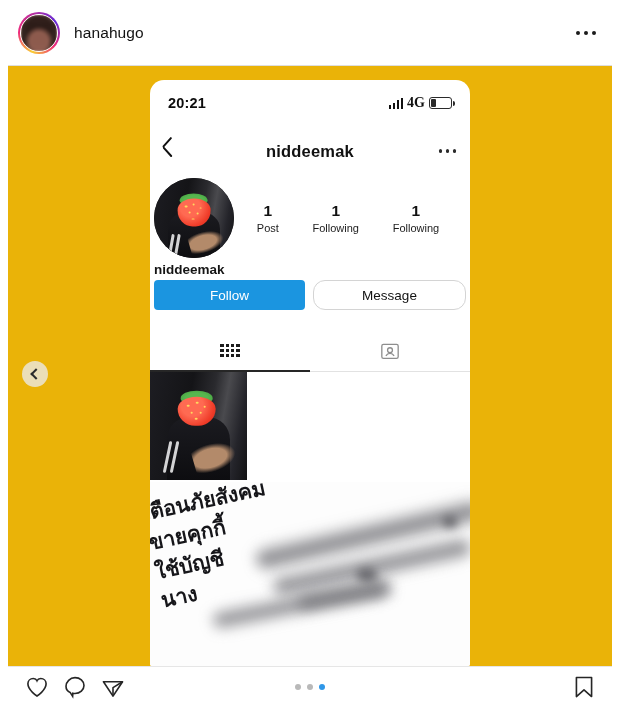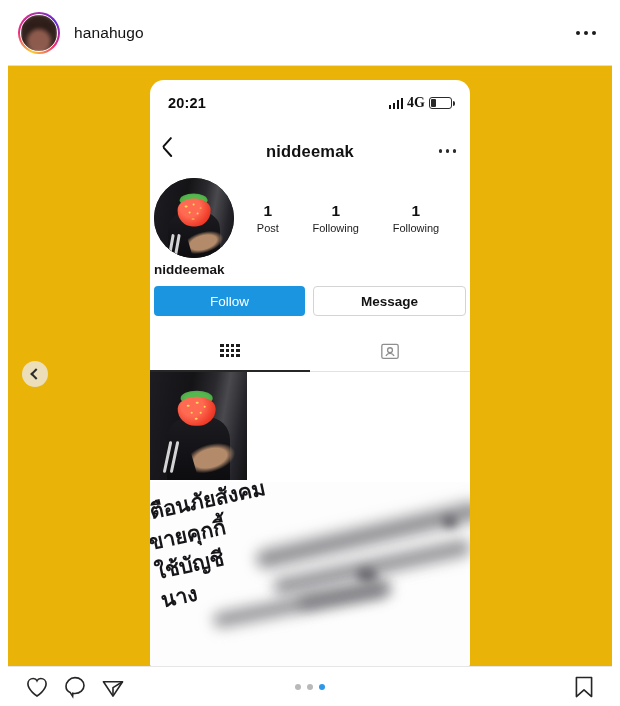--- a/index.html
+++ b/index.html
@@ -223,40 +223,40 @@
   .stat-label { font-size: 11px; color: #1b1b1b; line-height: 1.3; }
 
   
   .display-name {
     position: absolute; left: 4px; top: 182px;
     font-size: 13.5px; font-weight: bold; color: #151515;
   }
 
   
   .actions {
-    position: absolute; left: 4px; top: 206px;
+    position: absolute; left: 4px; top: 200px;
     width: 312px; height: 30px;
     display: flex; gap: 8px; align-items: flex-start;
   }
   .btn-follow {
     flex: 1 1 0; height: 100%;
     background: #1b95e0;
     color: #ffffff;
     border-radius: 4px;
     display: flex; align-items: center; justify-content: center;
     font-size: 13.5px; cursor: pointer;
   }
   .btn-message {
     flex: 1 1 0; height: 100%;
     background: #ffffff;
     color: #121212;
     border: 1px solid #d4d4d4;
-    border-radius: 4px;
+    border-radius: 12px;
     display: flex; align-items: center; justify-content: center;
-    font-size: 13.5px; font-weight: bold; cursor: pointer;
+    font-size: 13.5px; font-weight: normal; cursor: pointer;
   }
 
   
   .tabbar {
     position: absolute; left: 0; top: 250px;
     width: 100%; height: 42px;
     display: flex; border-bottom: 1px solid #e2e2e2;
   }
   .tab { flex: 1 1 0; display: flex; align-items: center; justify-content: center; cursor: pointer; position: relative; }
   .tab.active::after {

